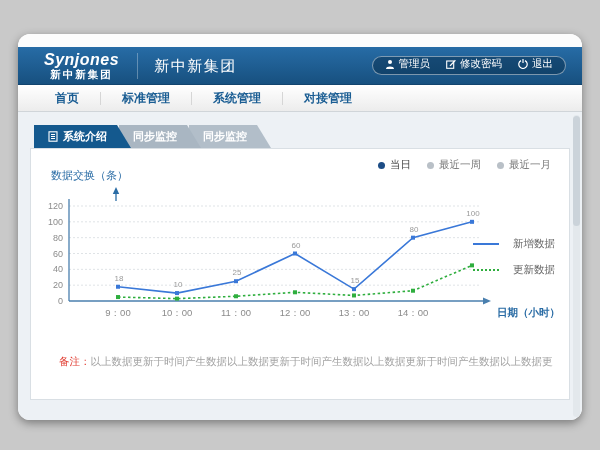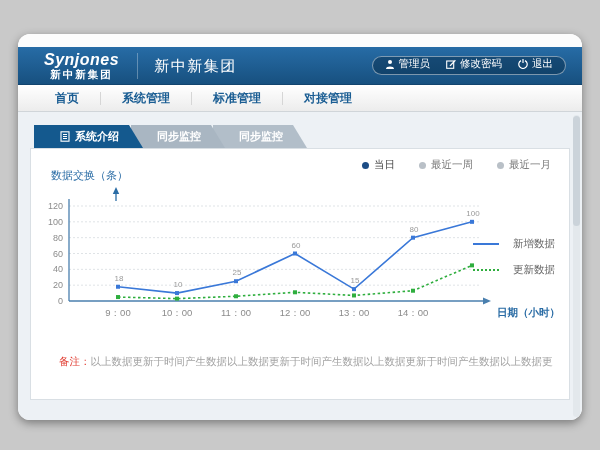--- a/index.html
+++ b/index.html
@@ -34,32 +34,32 @@
 
   .content { flex:1; background:#edf1f5; position:relative; }
 
   .scrollbar { position:absolute; right:2px; top:3px; bottom:3px; width:7px;
     background:#e3e8ec; border-radius:4px; }
   .scroll-thumb { position:absolute; top:1px; left:0; width:7px; height:110px;
     background:#cbd3da; border-radius:4px; }
 
   .tabs { position:absolute; left:16px; top:13px; display:flex; height:23px; }
   .tab { position:relative; display:flex; align-items:center; gap:5px; color:#fff;
-    font-weight:bold; font-size:11px; padding:0 24px 0 26px; margin-right:-12px;
+    font-weight:bold; font-size:11px; padding:0 24px 0 14px; margin-right:-12px;
     background:#a9b6c2; clip-path:polygon(0 0, calc(100% - 14px) 0, 100% 100%, 0 100%);
     cursor:pointer; }
   .tab.active { background:#14598e; z-index:3; }
   .tab.t2 { z-index:2; }
   .tab.t3 { z-index:1; background:#b2bec9; }
   .tab svg { display:block; }
 
   .panel { position:absolute; left:12px; top:36px; width:540px; height:252px;
     background:#fff; border:1px solid #d9dfe4; }
 
-  .radios { position:absolute; top:9px; right:18px; display:flex; gap:24px; align-items:center; }
+  .radios { position:absolute; top:9px; right:18px; display:flex; gap:16px; align-items:center; }
   .radio { display:flex; align-items:center; gap:5px; font-size:10.5px; color:#777; cursor:pointer; }
   .radio-dot { width:7px; height:7px; border-radius:50%; background:#b9c0c7; }
   .radio.selected .radio-dot { background:#1d4d86; }
   .radio.selected { color:#444; }
 
   svg.chart { position:absolute; left:0; top:0; font-family:"Liberation Sans","DejaVu Sans",sans-serif; }
 
   .chart-legend { position:absolute; right:14px; top:88px; display:flex; flex-direction:column; gap:12px; }
   .cl-item { display:flex; align-items:center; gap:14px; font-size:10.5px; color:#666; }
   .cl-line { width:26px; height:0; border-top:2px solid #3a78d8; }
@@ -107,22 +107,22 @@
               <line x1="5" y1="0" x2="5" y2="4" stroke="#fff" stroke-width="1.2"></line>
             </svg>
         </span>
         <span>退出</span>
       </div>
     </div>
   </div>
 
   <div class="nav">
     <div class="nav-item">首页</div>
+    <div class="nav-item">标准管理</div>
     <div class="nav-item">系统管理</div>
-    <div class="nav-item">标准管理</div>
     <div class="nav-item">对接管理</div>
   </div>
 
   <div class="content">
     <div class="tabs">
       <div class="tab active">
         <span>
           <svg width="10" height="11" viewBox="0 0 10 11">
               <rect x="1" y="0.8" width="8" height="9.4" fill="none" stroke="#fff" stroke-width="1.1"></rect>
               <line x1="3" y1="3.5" x2="7" y2="3.5" stroke="#fff" stroke-width="1"></line>

